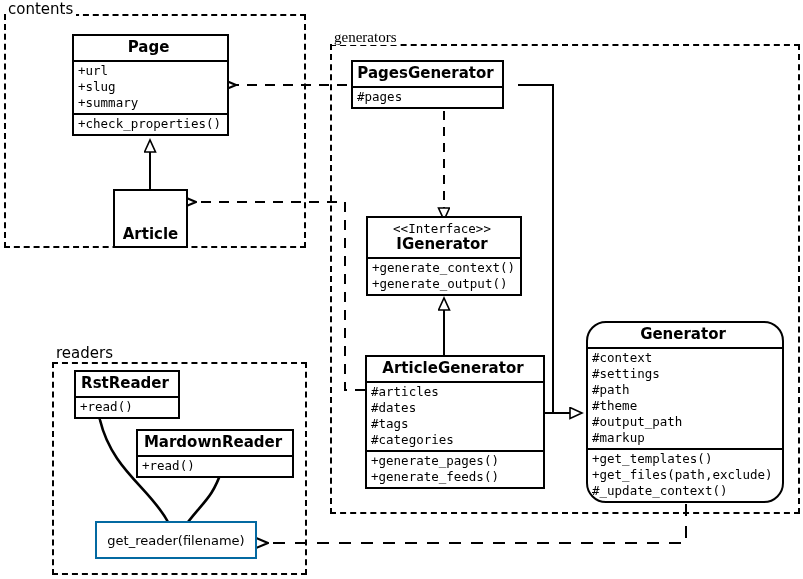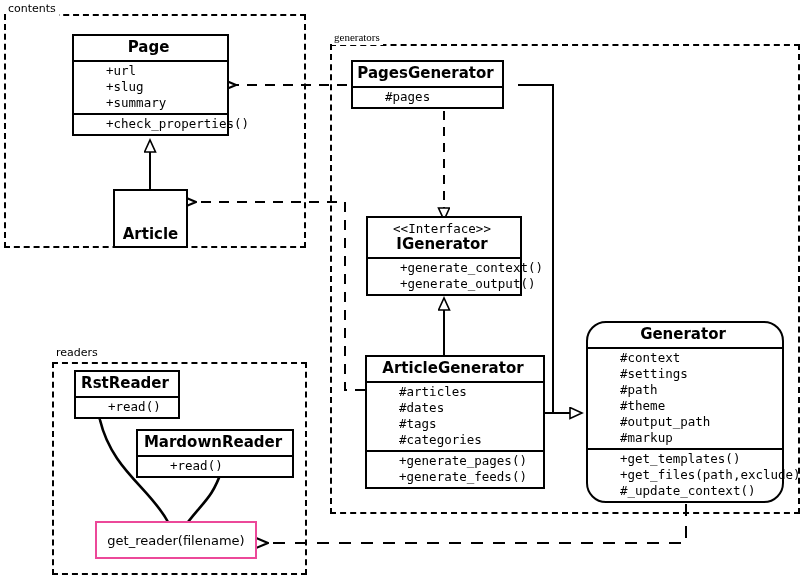--- a/index.html
+++ b/index.html
@@ -28,21 +28,21 @@
   
   .pkg {
     position: absolute;
     box-sizing: border-box;
     border: 2px dashed #000;
     background: transparent;
   }
   .pkg-label {
     position: absolute;
     font-family: "DejaVu Sans", sans-serif;
-    font-size: 11px;
+    font-size: 15px;
     color: #000;
     background: #ffffff;
     padding: 0 3px 0 2px;
     white-space: nowrap;
     line-height: 16px;
   }
   
   .cls {
     position: absolute;
     box-sizing: border-box;
@@ -72,27 +72,26 @@
     border-top: 2px solid #000;
     padding: 1px 3px 2px 4px;
     font-family: "DejaVu Sans Mono", monospace;
     font-size: 12.5px;
     line-height: 16px;
     color: #000;
     text-align: left;
   }
   .cls .compart .row {
     white-space: nowrap;
-    margin-left: 28px;
   }
   
   .fnbox {
     position: absolute;
     box-sizing: border-box;
-    border: 2px solid #ec4899;
+    border: 2px solid #0369a1;
     background: #ffffff;
     display: flex;
     align-items: center;
     justify-content: center;
     font-family: "DejaVu Sans", sans-serif;
     font-size: 13px;
     color: #000;
     z-index: 5;
   }
 </style>

